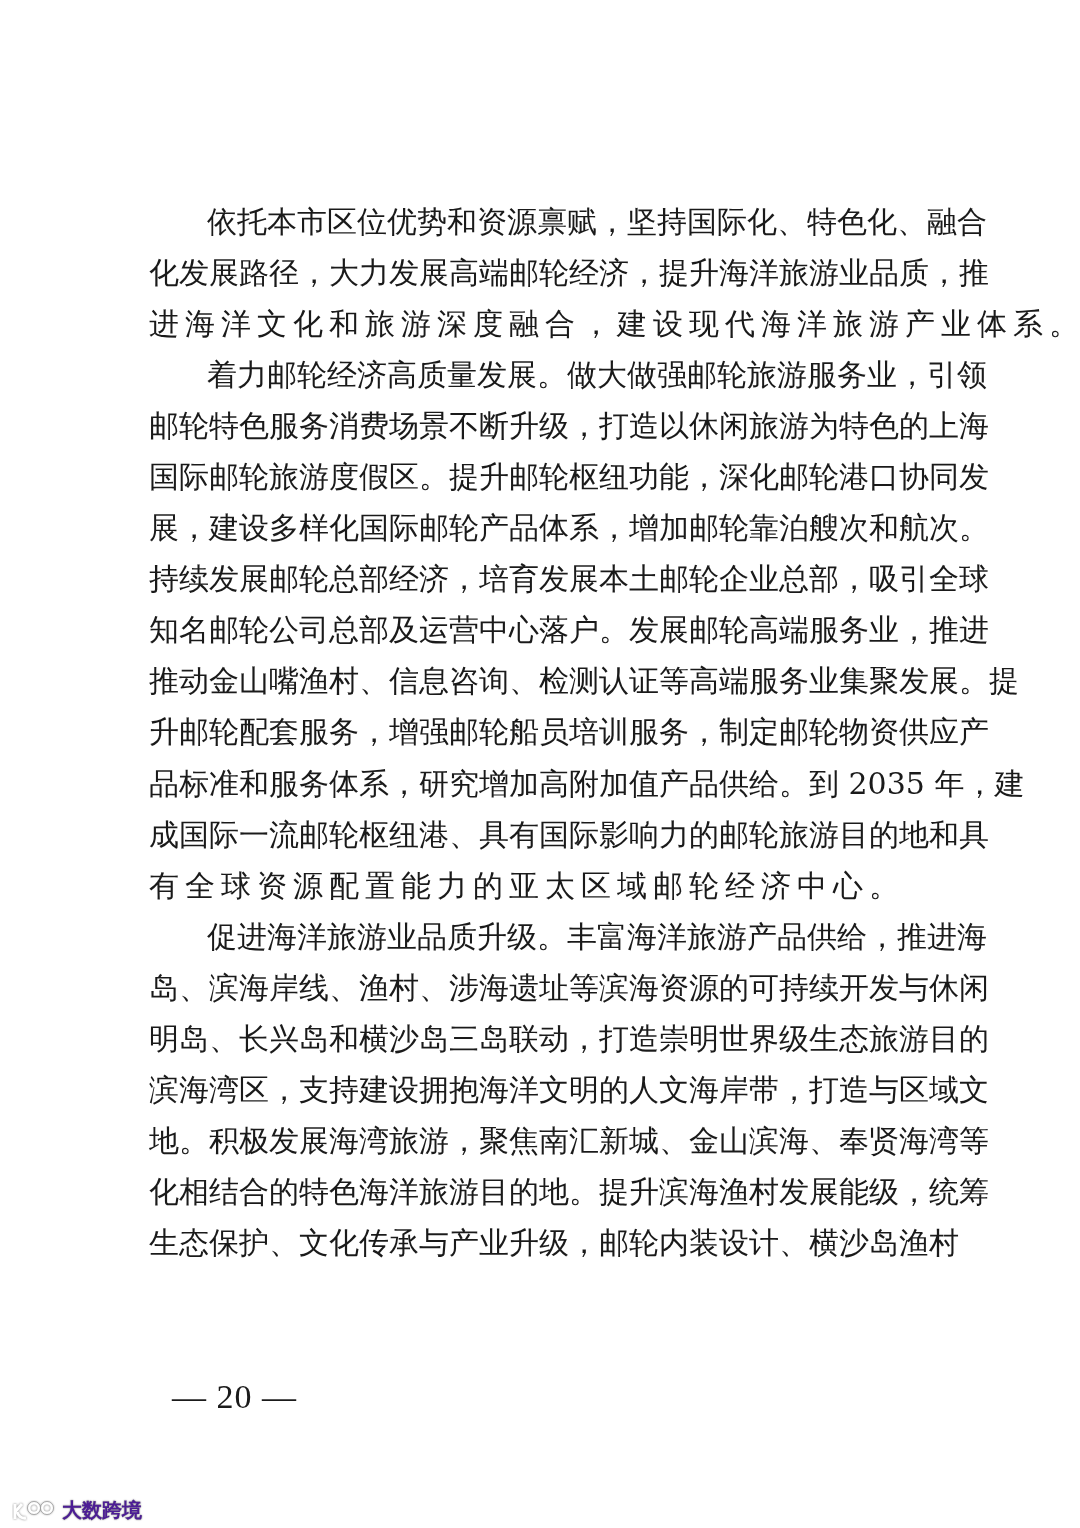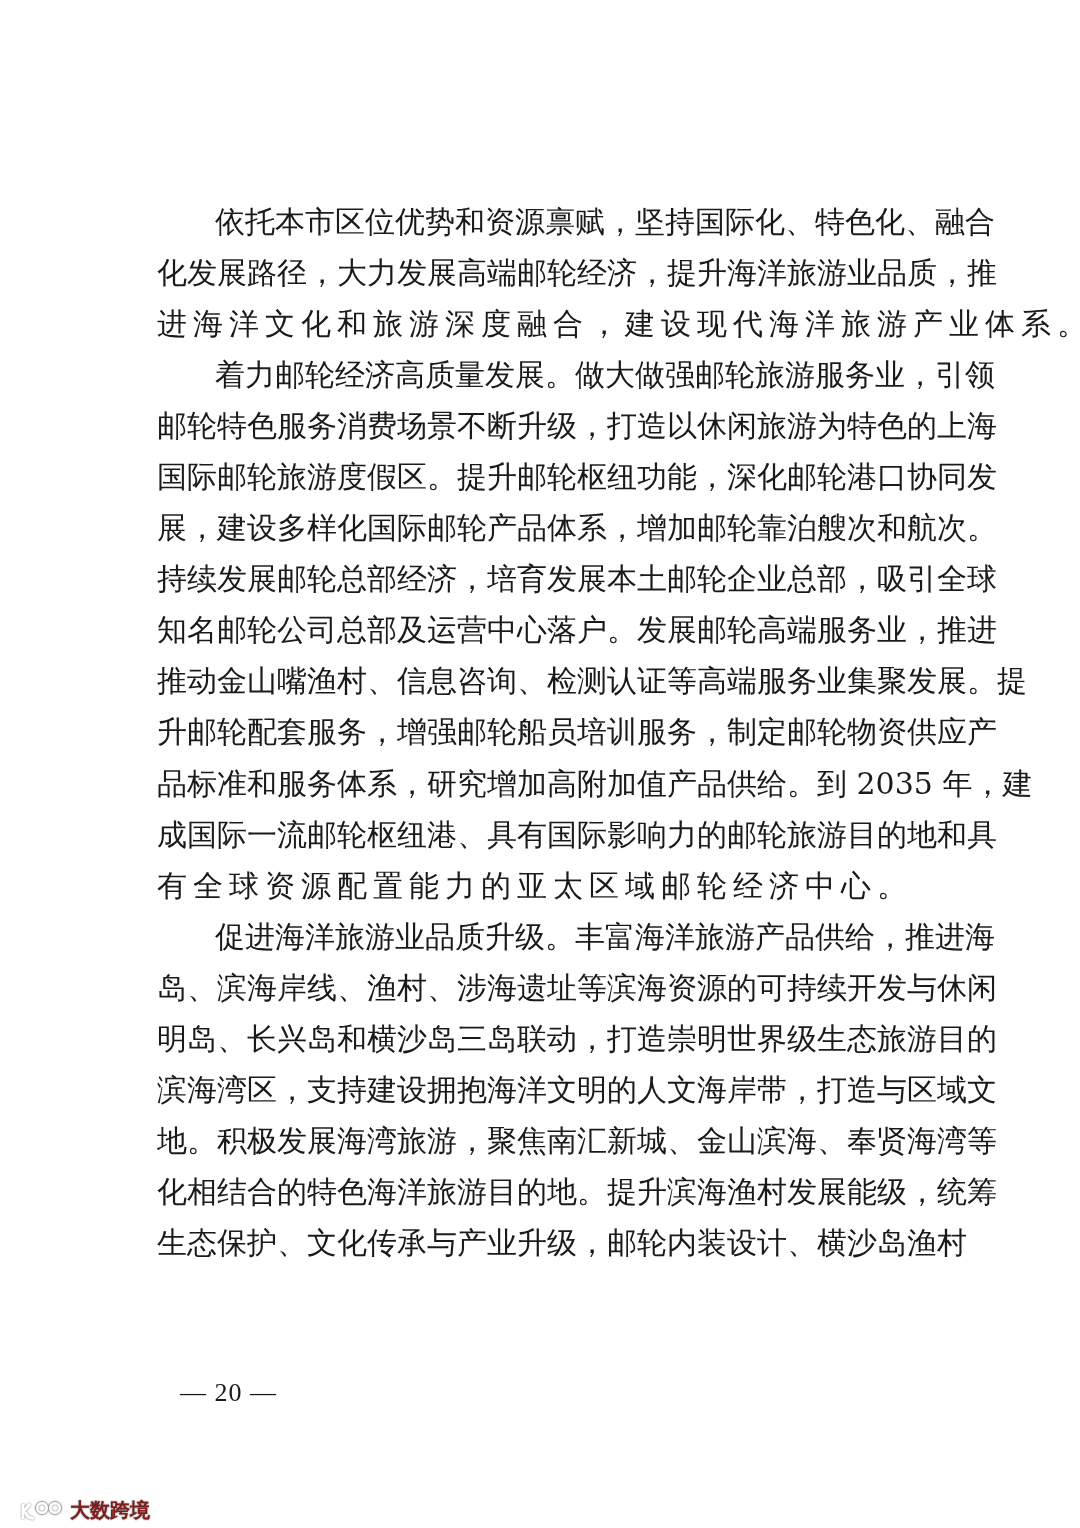--- a/index.html
+++ b/index.html
@@ -10,21 +10,21 @@
   body {
     width: 1080px;
     height: 1528px;
     position: relative;
     overflow: hidden;
     font-family: "DejaVu Serif", "Liberation Serif", serif;
     color: #1a1a1a;
   }
   .page {
     position: absolute;
-    left: 12px; top: 0;
+    left: 4px; top: 0;
     width: 872px;
     height: 1528px;
     background: #ffffff;
   }
   .text-block {
     position: absolute;
     left: 145px;
     top: 196px;
     width: 798px;
   }
@@ -45,34 +45,34 @@
   .line.indent {
     padding-left: 58px;
   }
   .bold {
     font-weight: normal;
   }
   .page-number {
     position: absolute;
     left: 168px;
     top: 1378px;
-    font-size: 26px;
+    font-size: 34px;
     font-family: "Liberation Serif", "DejaVu Serif", serif;
     color: #1a1a1a;
     letter-spacing: 1px;
     text-align: right;
   }
   .watermark {
     position: absolute;
     left: 8px;
     top: 1497px;
     display: flex;
     align-items: center;
     gap: 6px;
-    color: #7f1d1d;
+    color: #4c1d95;
     font-family: "DejaVu Sans", "Liberation Sans", sans-serif;
     font-size: 20px;
     font-weight: bold;
     text-shadow: 0 0 2px #9a9a9a, 0 0 1px #7a7a7a;
   }
   .watermark-logo {
     width: 44px;
     height: 22px;
   }
 </style>

